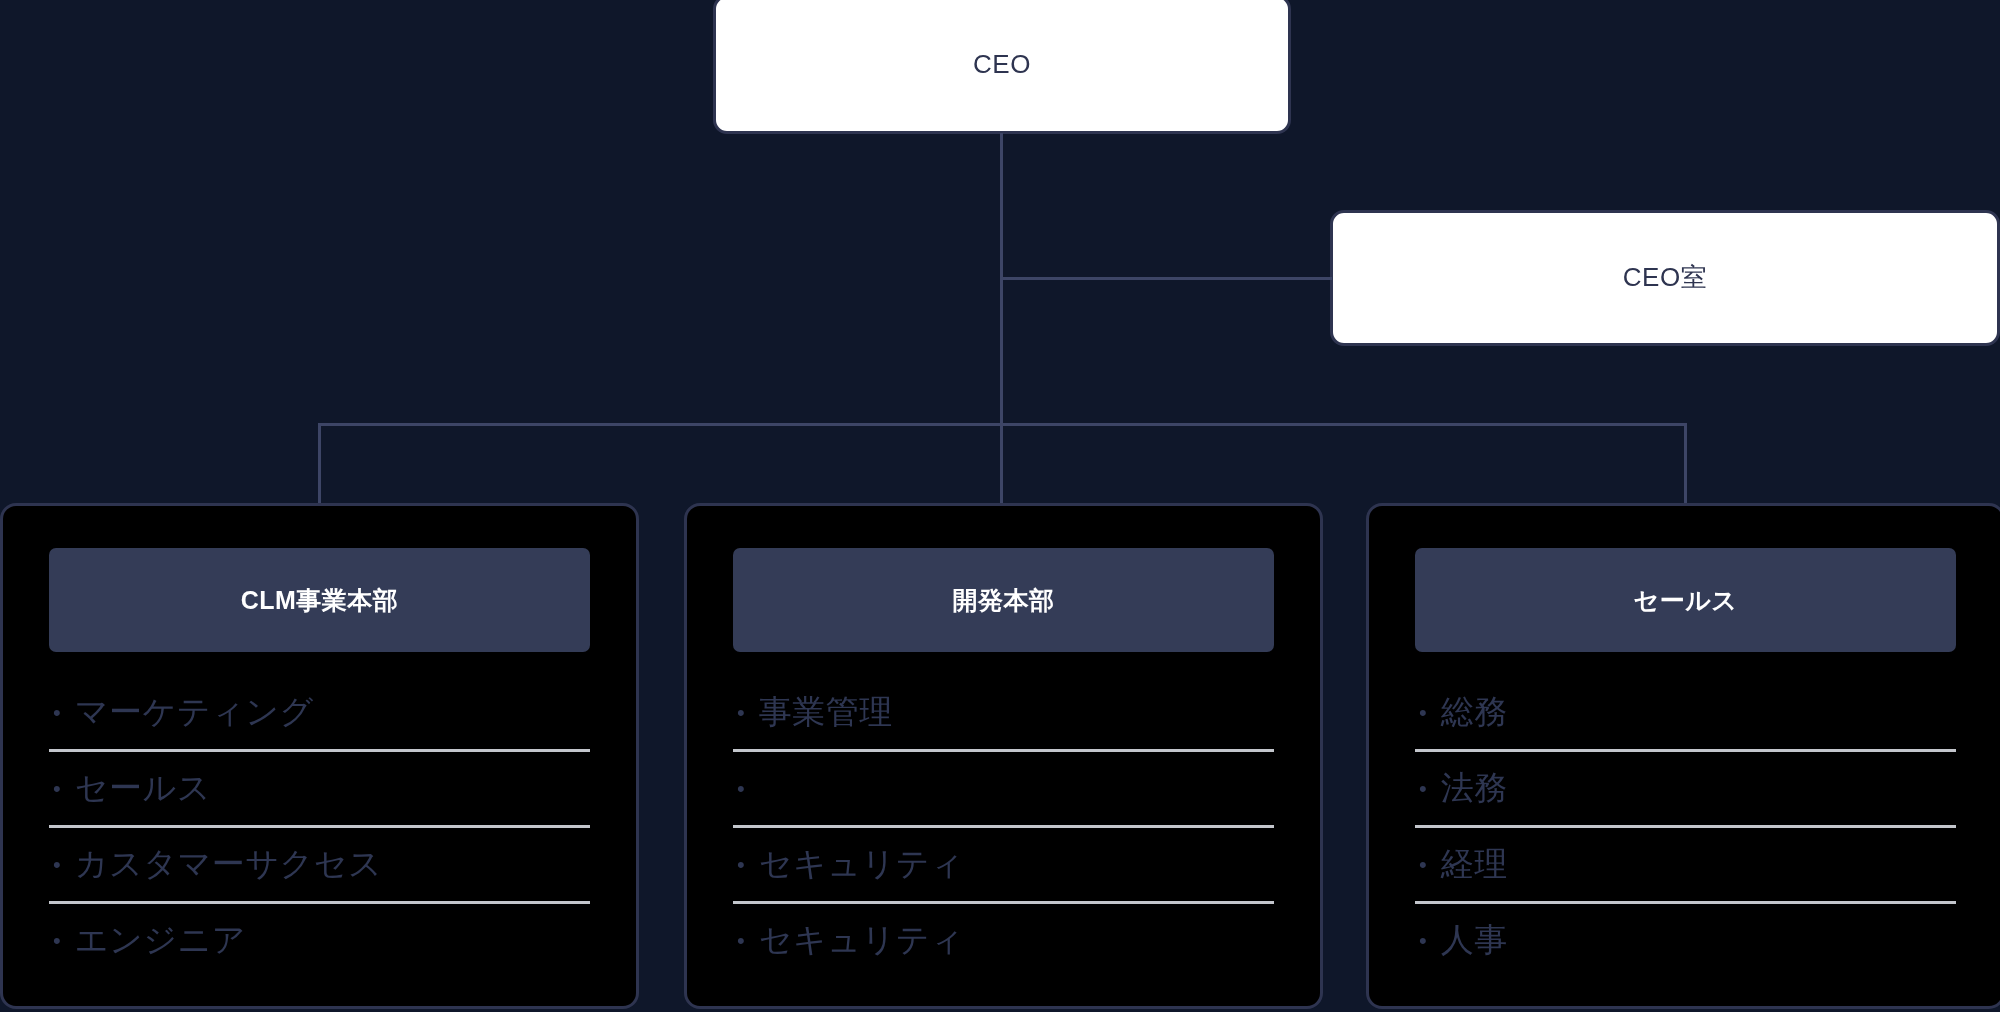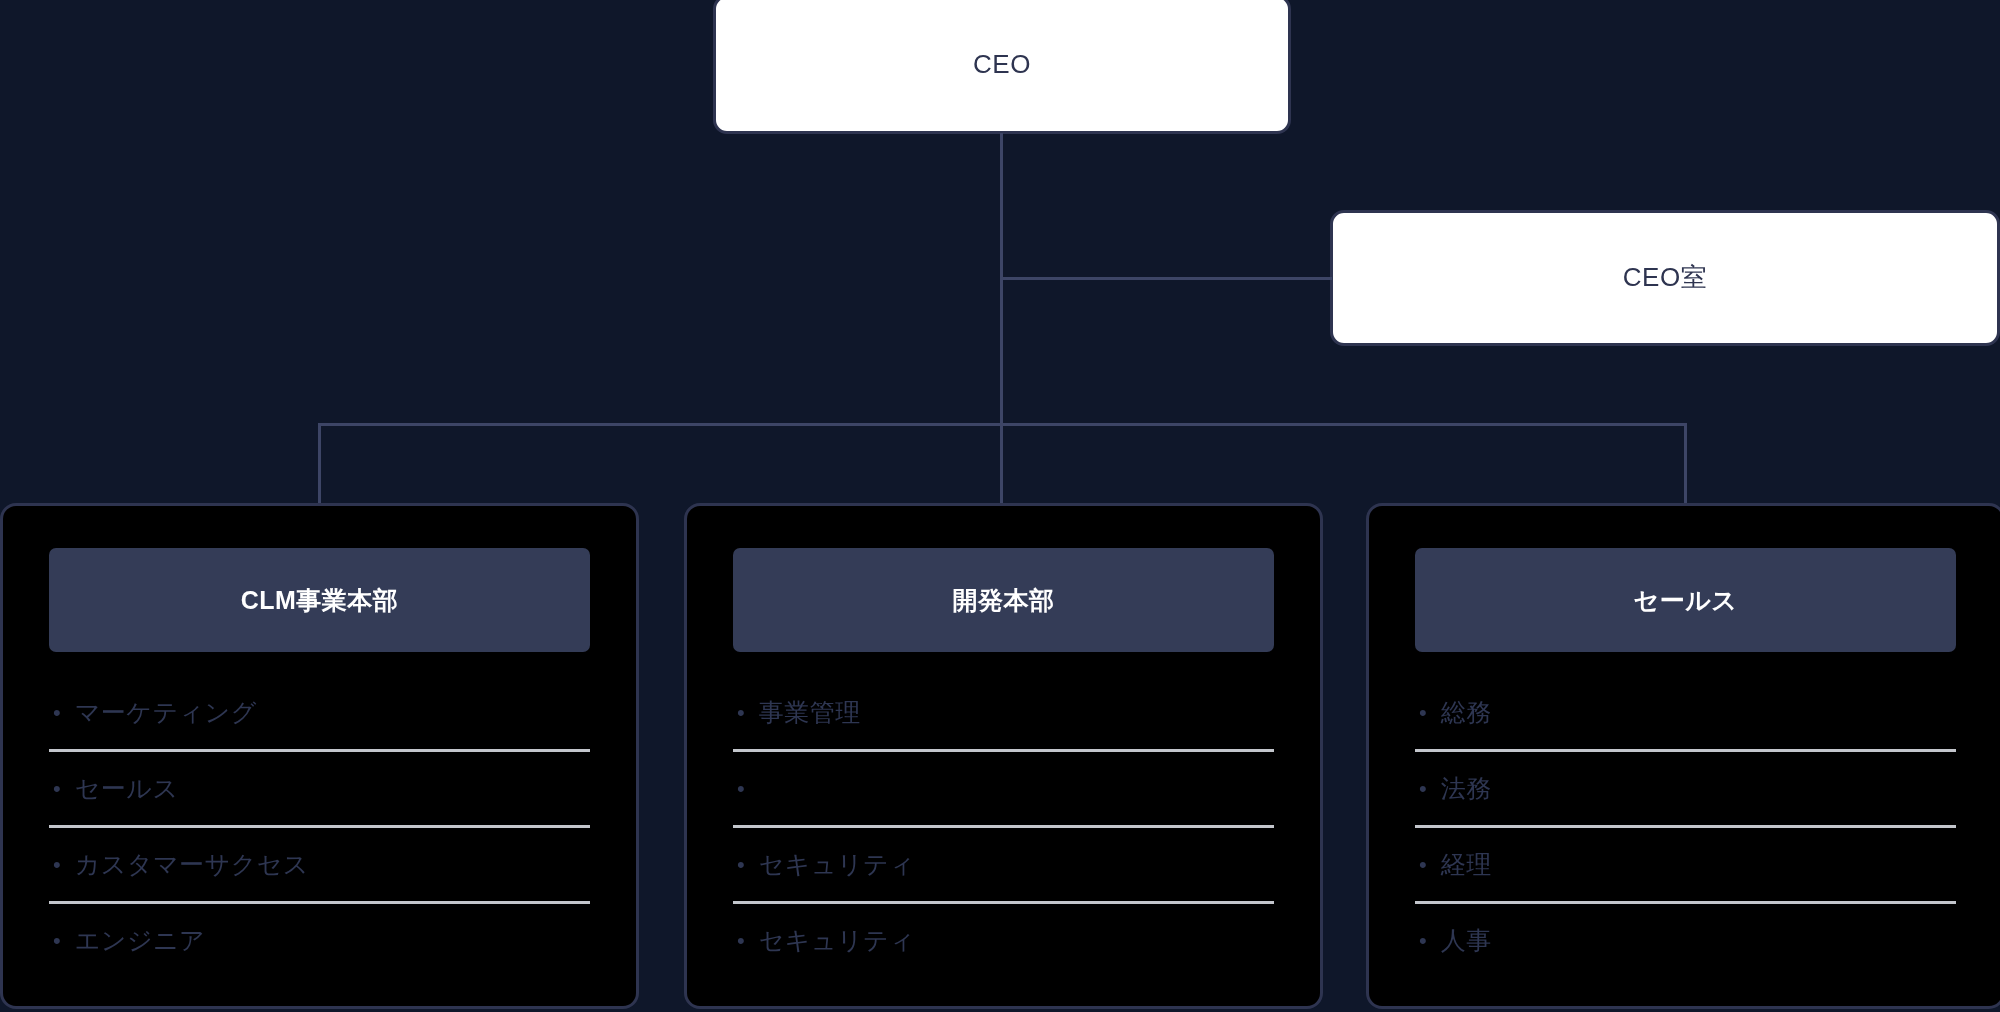--- a/index.html
+++ b/index.html
@@ -110,21 +110,21 @@
   .dept-item .bullet {
     color: #2E3652;
     font-size: 22px;
     line-height: 1;
     margin-right: 14px;
     margin-left: 4px;
     display: inline-block;
   }
   .dept-item .item-label {
     color: #2E3652;
-    font-size: 25px;
+    font-size: 33px;
     letter-spacing: 0.5px;
   }
 </style>
 </head>
 <body>
 
 <div id="canvas">
 
   <div class="node-box" id="ceo-box">
     <span class="node-label">CEO</span>

